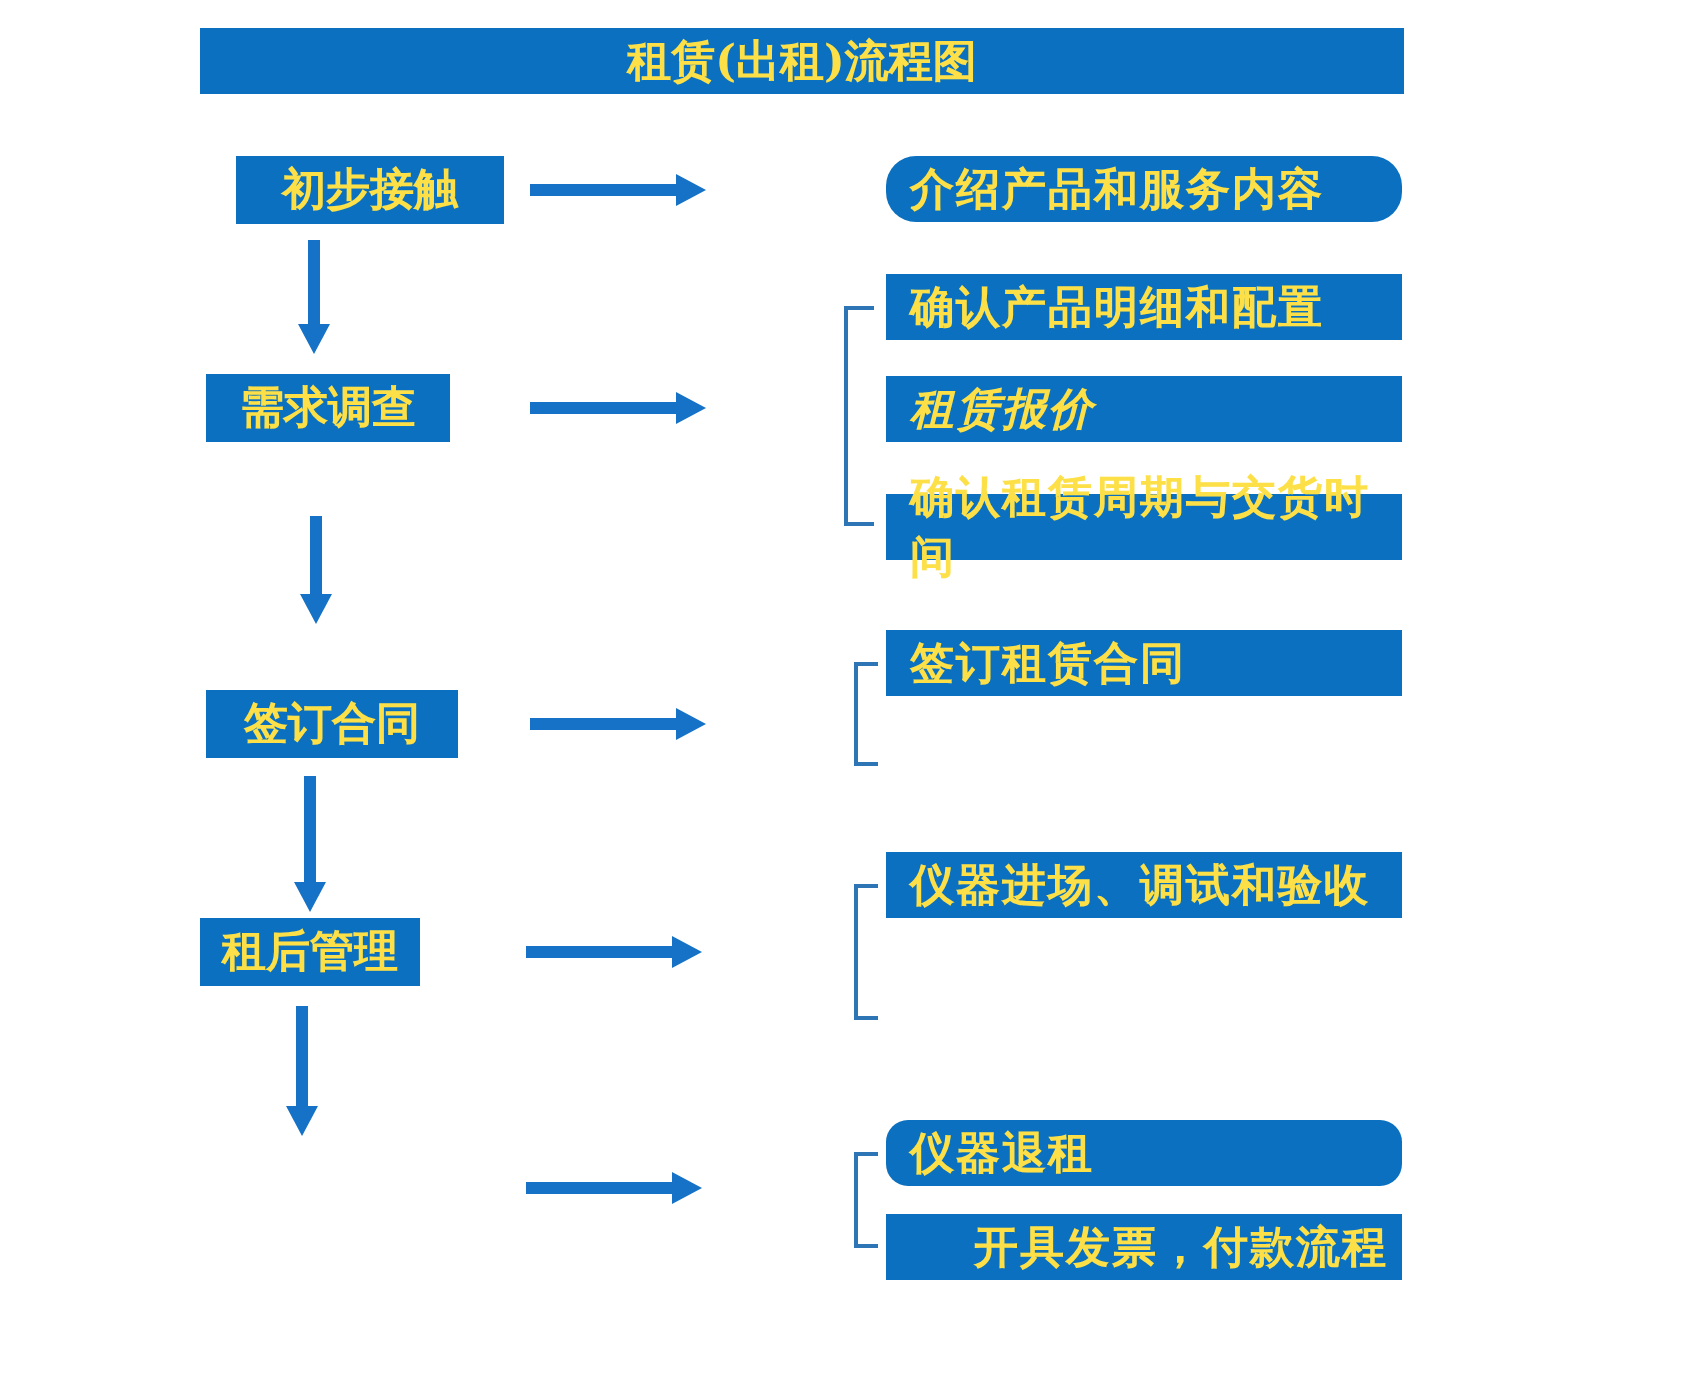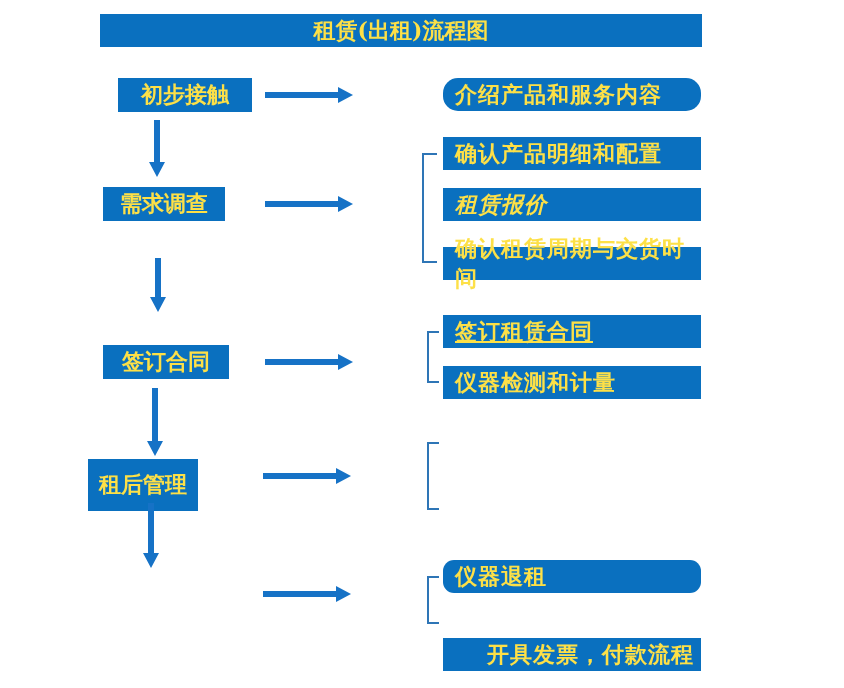--- a/index.html
+++ b/index.html
@@ -28,26 +28,26 @@
   }
   
   .bracket{
     position:absolute;box-sizing:border-box;
     border-left:2px solid #2e75b6;border-top:2px solid #2e75b6;border-bottom:2px solid #2e75b6;
   }
   
   #step0{left:118px;top:78px;width:134px;height:34px;}
   #step1{left:103px;top:187px;width:122px;height:34px;}
   #step2{left:103px;top:345px;width:126px;height:34px;}
-  #step3{left:88px;top:459px;width:110px;height:52px;}
+  #step3{left:100px;top:459px;width:110px;height:34px;}
   #step4{left:101px;top:577px;width:110px;height:34px;}
   
   #item0{top:78px;border-radius:15px;}  #item1{top:137px;} #item2{top:188px;font-style:italic;} #item3{top:247px;}
-  #item4{top:315px;text-decoration:underline;} #item5{top:366px;} #item6{top:426px;} #item7{top:493px;}
-  #item8{top:560px;border-radius:11px;} #item9{top:638px;padding-left:44px;}
+  #item4{top:315px;} #item5{top:366px;} #item6{top:426px;} #item7{top:493px;}
+  #item8{top:560px;border-radius:11px;} #item9{top:607px;padding-left:44px;}
   
   #ha0{left:265px;top:92px;}  #ha1{left:265px;top:201px;} #ha2{left:265px;top:359px;}
   #ha3{left:263px;top:473px;} #ha4{left:263px;top:591px;}
   
   #va0{left:154px;top:120px;height:42px;}
   #va1{left:155px;top:258px;height:39px;}
   #va2{left:152px;top:388px;height:53px;}
   #va3{left:148px;top:503px;height:50px;}
   
   #br0{left:422px;top:153px;width:15px;height:110px;}
@@ -81,17 +81,17 @@
   <div class="bracket" id="br0"></div>
   <div class="bracket" id="br1"></div>
   <div class="bracket" id="br2"></div>
   <div class="bracket" id="br3"></div>
 
   <div class="bluebox itembox" id="item0">介绍产品和服务内容</div>
   <div class="bluebox itembox" id="item1">确认产品明细和配置</div>
   <div class="bluebox itembox" id="item2">租赁报价</div>
   <div class="bluebox itembox" id="item3">确认租赁周期与交货时间</div>
   <div class="bluebox itembox" id="item4">签订租赁合同</div>
-  <div class="bluebox itembox" id="item5">仪器检测和计量</div>
+  <div class="bluebox itembox" id="item6">仪器进场、调试和验收</div>
   <div class="bluebox itembox" id="item8">仪器退租</div>
   <div class="bluebox itembox" id="item9">开具发票，付款流程</div>
 
 </div>
 
 </body></html>

